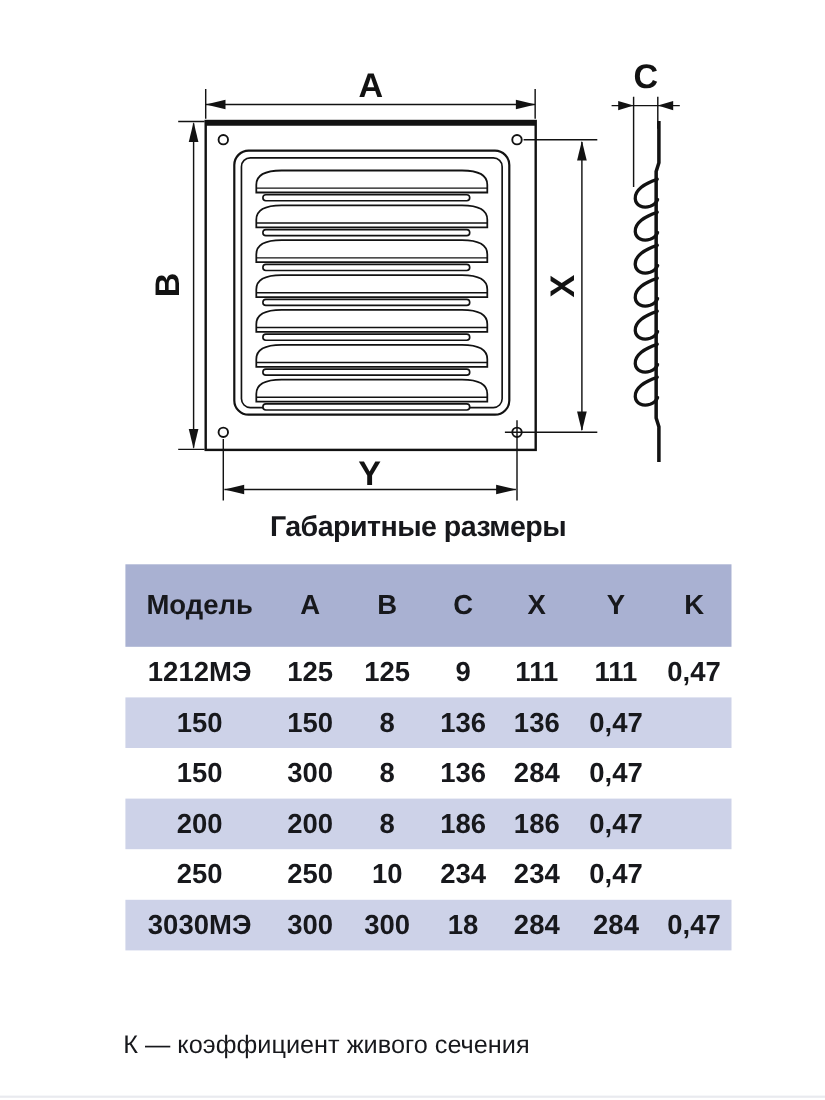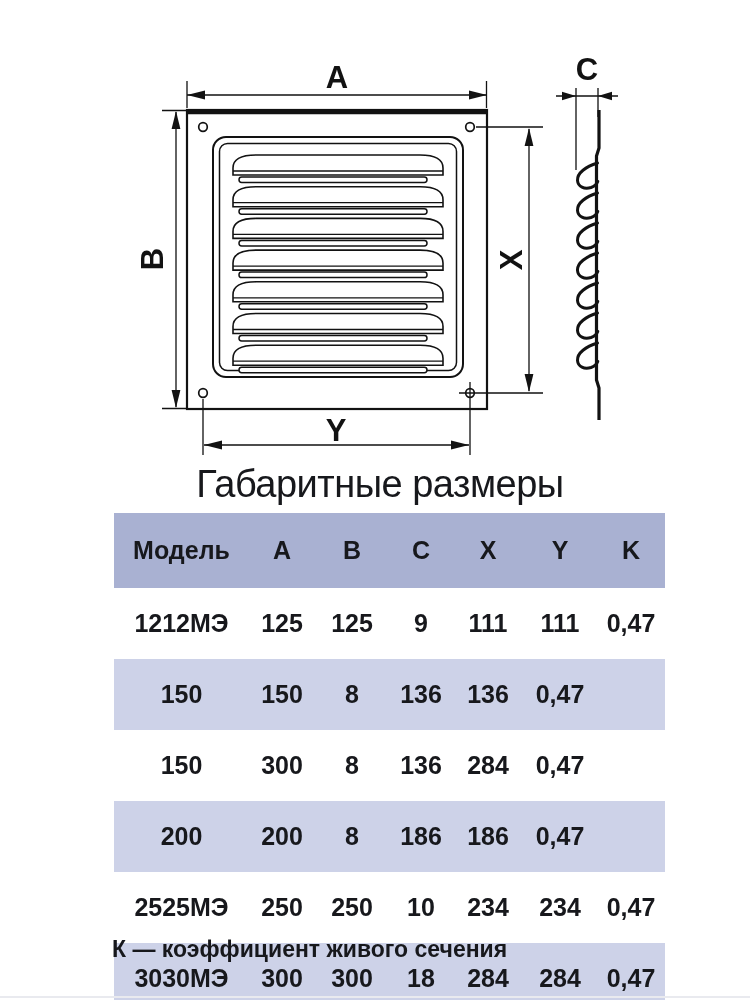--- a/index.html
+++ b/index.html
@@ -10,30 +10,30 @@
   }
   *{box-sizing:border-box;margin:0;padding:0;}
   body{background:#ffffff;font-family:"Liberation Sans","DejaVu Sans",sans-serif;}
   .page{position:relative;width:750px;height:1000px;background:#fff;overflow:hidden;}
 
   .drawing-svg{position:absolute;left:0;top:0;width:750px;height:500px;}
   .drawing-svg text{font-family:"Liberation Sans","DejaVu Sans",sans-serif;
     font-weight:bold;font-size:31px;fill:var(--line);}
 
   .page-title{position:absolute;left:380px;top:463px;transform:translateX(-50%);
-    white-space:nowrap;font-size:38px;letter-spacing:-0.5px;font-weight:normal;color:var(--text);}
+    white-space:nowrap;font-size:26px;letter-spacing:-0.5px;font-weight:bold;color:var(--text);}
 
   .spec-table{position:absolute;left:114px;top:513px;width:551px;font-size:25px;color:var(--text);}
   .trow{display:grid;grid-template-columns:135px 66px 74px 64px 70px 74px 68px;
-    align-items:center;height:71px;}
+    align-items:center;height:46px;}
   .trow.head{height:75px;background:var(--header-bg);}
   .tbody .trow:nth-child(even){background:var(--row-alt-bg);}
   .cell{text-align:center;font-weight:600;white-space:nowrap;}
 
-  .footnote{position:absolute;left:112px;top:936px;font-size:23px;font-weight:700;
+  .footnote{position:absolute;left:112px;top:936px;font-size:23px;font-weight:400;
     color:var(--text);white-space:nowrap;}
   .bottom-rule{position:absolute;left:0;top:996px;width:750px;height:2px;background:#e9eaef;}
 </style>
 </head>
 <body>
 
 <div class="page">
 
   <svg class="drawing-svg" viewBox="0 0 750 500">
     <defs>
@@ -154,21 +154,20 @@
         </div>
         <div class="trow">
           <div class="cell">200</div>
           <div class="cell">200</div>
           <div class="cell">8</div>
           <div class="cell">186</div>
           <div class="cell">186</div>
           <div class="cell">0,47</div>
         </div>
         <div class="trow">
-          <div class="cell">2525МЭ</div>
           <div class="cell">250</div>
           <div class="cell">250</div>
           <div class="cell">10</div>
           <div class="cell">234</div>
           <div class="cell">234</div>
           <div class="cell">0,47</div>
         </div>
         <div class="trow">
           <div class="cell">3030МЭ</div>
           <div class="cell">300</div>

